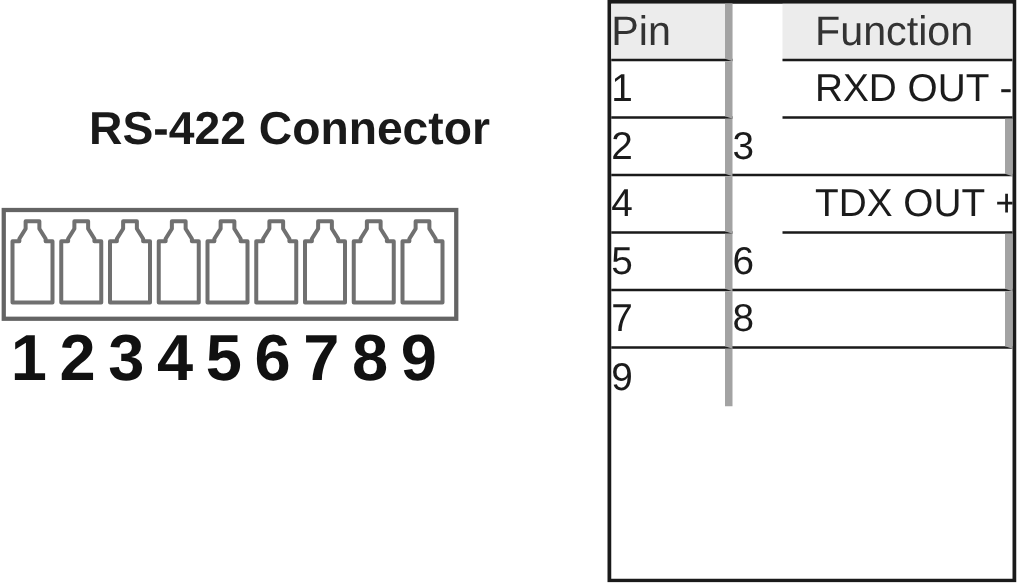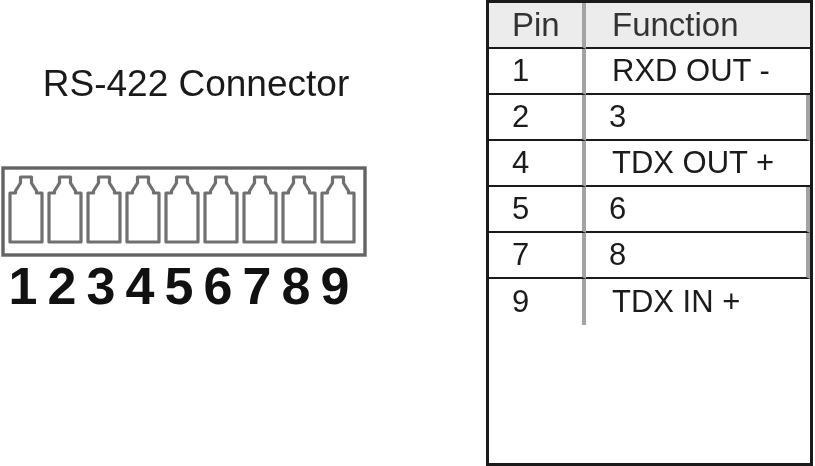--- a/index.html
+++ b/index.html
@@ -14,24 +14,24 @@
     height: 466px;
     background: #ffffff;
     overflow: hidden;
     color: #1c1c1c;
   }
 
   
   .title-block {
     position: absolute;
     left: 0;
-    top: 64px;
+    top: 83px;
     width: 392px;
-    text-align: center;
-    font-weight: 400;
+    text-align: right;
+    font-weight: 700;
     color: #1a1a1a;
     line-height: 40px;
     font-size: 37px;
     letter-spacing: 0px;
   }
   .connector-svg {
     position: absolute;
     left: 0;
     top: 164px;
   }
@@ -53,25 +53,25 @@
     box-sizing: border-box;
     border-bottom: 2px solid #1a1a1a;
     display: flex;
     align-items: center;
     font-size: 31px;
     color: #1b1b1b;
     white-space: nowrap;
     overflow: hidden;
   }
   .cell.pin-col {
-    border-right: 4px solid #a3a3a3;
-    padding-left: 23px;
+    border-right: 6px solid #a3a3a3;
   }
   .cell.fn-col {
     padding-left: 26px;
+    margin-left: 40px;
   }
   .cell.header {
     background: #ececec;
     color: #333333;
     font-size: 33px;
   }
   .cell.last {
     border-bottom: none;
   }
 </style>
@@ -130,16 +130,15 @@
 
     <div class="cell pin-col">5</div>
 
     <div class="cell pin-col">6</div>
 
     <div class="cell pin-col">7</div>
 
     <div class="cell pin-col">8</div>
 
     <div class="cell pin-col last">9</div>
-    <div class="cell fn-col  last">TDX IN +</div>
   </div>
 
 </div>
 
 </body></html>

